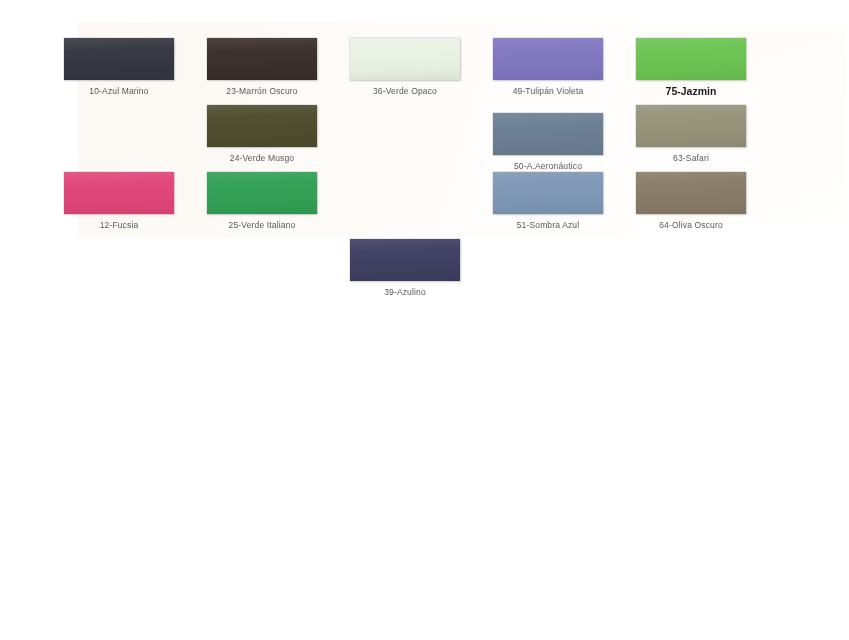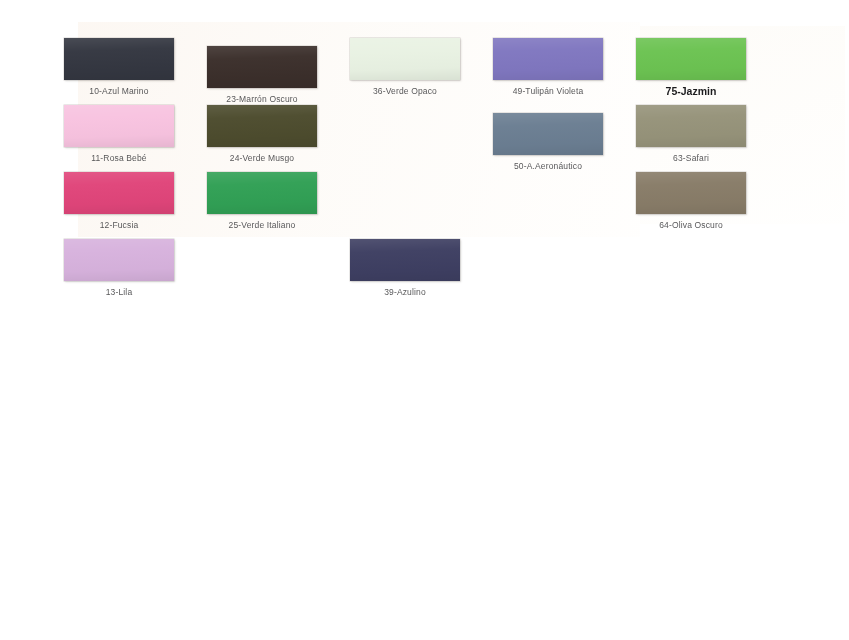--- a/index.html
+++ b/index.html
@@ -102,39 +102,35 @@
 <body>
 
 <div id="paper-tint"></div>
 <div id="paper-tint2"></div>
 
 <div id="sheet">
     <div class="swatch-cell" style="left: 44px; top: 38px;">
       <div class="swatch-chip" title="10-Azul Marino" style="width: 110px; height: 42px; background: rgb(52, 55, 65);"></div>
       <div class="swatch-label">10-Azul Marino</div>
     </div>
-    <div class="swatch-cell" style="left: 187px; top: 46px;">
+    <div class="swatch-cell" style="left: 187px; top: 38px;">
       <div class="swatch-chip" title="23-Marrón Oscuro" style="width: 110px; height: 42px; background: rgb(59, 47, 43);"></div>
       <div class="swatch-label">23-Marrón Oscuro</div>
     </div>
     <div class="swatch-cell" style="left: 330px; top: 38px;">
       <div class="swatch-chip" title="36-Verde Opaco" style="width: 110px; height: 42px; background: rgb(233, 242, 227);"></div>
       <div class="swatch-label">36-Verde Opaco</div>
     </div>
     <div class="swatch-cell" style="left: 473px; top: 38px;">
       <div class="swatch-chip" title="49-Tulipán Violeta" style="width: 110px; height: 42px; background: rgb(128, 119, 192);"></div>
       <div class="swatch-label">49-Tulipán Violeta</div>
     </div>
     <div class="swatch-cell" style="left: 616px; top: 38px;">
       <div class="swatch-chip" title="75-Jazmin" style="width: 110px; height: 42px; background: rgb(108, 195, 82);"></div>
       <div class="swatch-label emphasis">75-Jazmin</div>
-    </div>
-    <div class="swatch-cell" style="left: 44px; top: 105px;">
-      <div class="swatch-chip" title="11-Rosa Bebé" style="width: 110px; height: 42px; background: rgb(248, 195, 224);"></div>
-      <div class="swatch-label">11-Rosa Bebé</div>
     </div>
     <div class="swatch-cell" style="left: 187px; top: 105px;">
       <div class="swatch-chip" title="24-Verde Musgo" style="width: 110px; height: 42px; background: rgb(77, 76, 46);"></div>
       <div class="swatch-label">24-Verde Musgo</div>
     </div>
     <div class="swatch-cell" style="left: 473px; top: 105px; margin-top: 8px;">
       <div class="swatch-chip" title="50-A.Aeronáutico" style="width: 110px; height: 42px; background: rgb(107, 126, 146);"></div>
       <div class="swatch-label">50-A.Aeronáutico</div>
     </div>
     <div class="swatch-cell" style="left: 616px; top: 105px;">
@@ -142,25 +138,25 @@
       <div class="swatch-label">63-Safari</div>
     </div>
     <div class="swatch-cell" style="left: 44px; top: 172px;">
       <div class="swatch-chip" title="12-Fucsia" style="width: 110px; height: 42px; background: rgb(224, 69, 122);"></div>
       <div class="swatch-label">12-Fucsia</div>
     </div>
     <div class="swatch-cell" style="left: 187px; top: 172px;">
       <div class="swatch-chip" title="25-Verde Italiano" style="width: 110px; height: 42px; background: rgb(49, 160, 85);"></div>
       <div class="swatch-label">25-Verde Italiano</div>
     </div>
+    <div class="swatch-cell" style="left: 473px; top: 172px;">
+      <div class="swatch-chip" title="51-Sombra Azul" style="width: 110px; height: 42px; background: rgb(126, 151, 181);"></div>
+      <div class="swatch-label">51-Sombra Azul</div>
+    </div>
     <div class="swatch-cell" style="left: 616px; top: 172px;">
       <div class="swatch-chip" title="64-Oliva Oscuro" style="width: 110px; height: 42px; background: rgb(136, 124, 104);"></div>
       <div class="swatch-label">64-Oliva Oscuro</div>
-    </div>
-    <div class="swatch-cell" style="left: 44px; top: 239px;">
-      <div class="swatch-chip" title="13-Lila" style="width: 110px; height: 42px; background: rgb(215, 178, 221);"></div>
-      <div class="swatch-label">13-Lila</div>
     </div>
     <div class="swatch-cell" style="left: 330px; top: 239px;">
       <div class="swatch-chip" title="39-Azulino" style="width: 110px; height: 42px; background: rgb(62, 63, 98);"></div>
       <div class="swatch-label">39-Azulino</div>
     </div>
   </div>
 
 </body></html>

